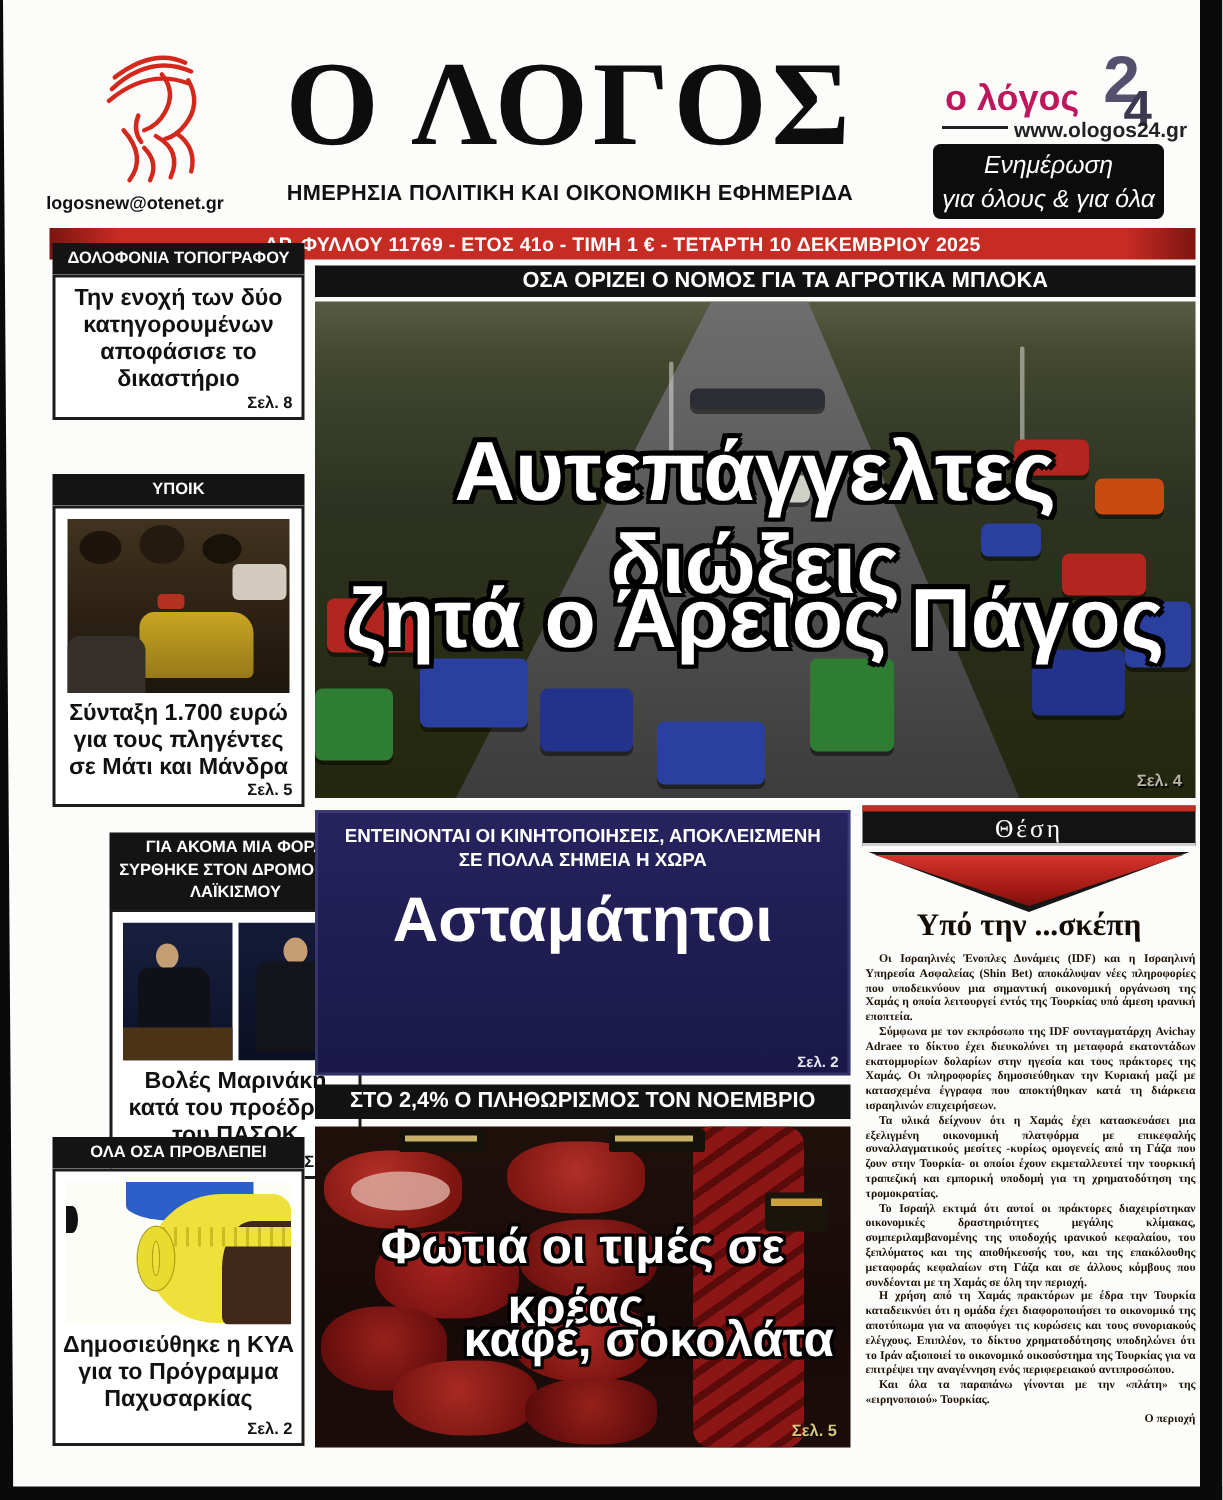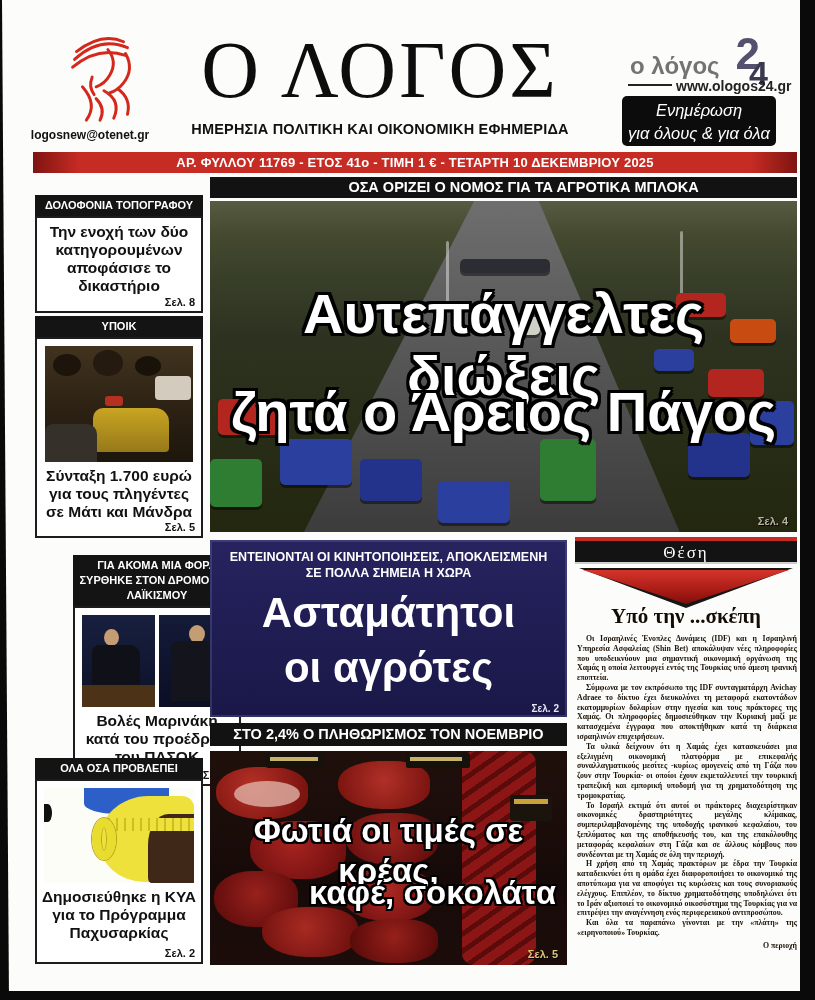--- a/index.html
+++ b/index.html
@@ -11,26 +11,26 @@
   
   .edge-left{left:0;top:0;width:9px;height:1000px;background:#0a0a0a;
              clip-path:polygon(0 0,2px 0,100% 100%,0 100%);}
   .edge-right{left:800px;top:0;width:15px;height:1000px;background:#0a0a0a;}
   .edge-bottom{left:6px;top:991px;width:809px;height:9px;background:#0a0a0a;}
 
   
   .logo-art{left:52px;top:30px;width:100px;height:98px;}
   .masthead-email{left:10px;top:128px;width:160px;text-align:center;font-size:12px;font-weight:bold;}
   .masthead-title{left:180px;top:22px;width:400px;text-align:center;
-    font-family:"Liberation Serif",serif;font-weight:normal;font-size:80px;line-height:96px;
+    font-family:"Liberation Serif",serif;font-weight:bold;font-size:80px;line-height:96px;
     letter-spacing:3px;color:#0d0d0d;}
   .masthead-subtitle{left:180px;top:121px;width:400px;text-align:center;
     font-size:14.5px;font-weight:bold;letter-spacing:.2px;}
   .logo24{left:628px;top:36px;width:150px;height:58px;}
-  .logo24-brand{position:absolute;left:2px;top:16px;font-size:24px;font-weight:bold;color:#737373;}
+  .logo24-brand{position:absolute;left:2px;top:16px;font-size:24px;font-weight:bold;color:#be185d;}
   .logo24-d2{position:absolute;right:18px;top:-4px;font-size:44px;font-weight:bold;color:#54506e;line-height:1;}
   .logo24-d4{position:absolute;right:10px;top:20px;font-size:34px;font-weight:bold;color:#3b3950;line-height:1;}
   .logo24-rule{position:absolute;left:0;top:48px;width:44px;height:2px;background:#222;}
   .logo24-url{position:absolute;left:48px;top:42px;font-size:14px;font-weight:bold;color:#222;}
   .tagline-box{left:622px;top:96px;width:154px;height:50px;background:#0c0c0c;border-radius:5px;
     color:#fff;text-align:center;font-style:italic;font-size:16.5px;line-height:23px;padding-top:3px;}
 
   
   .issue-bar{left:33px;top:152px;width:764px;height:21px;
     background:linear-gradient(90deg,#7e1410 0,#c62b24 6%,#c62b24 94%,#7e1410 100%);
@@ -128,21 +128,21 @@
     <span class="logo24-rule"></span>
     <span class="logo24-url">www.ologos24.gr</span>
   </div>
   <div class="abs tagline-box">
     <div>Ενημέρωση</div>
     <div>για όλους &amp; για όλα</div>
   </div>
 
   <div class="abs issue-bar">ΑΡ. ΦΥΛΛΟΥ 11769 - ΕΤΟΣ 41ο - ΤΙΜΗ 1 € - ΤΕΤΑΡΤΗ 10 ΔΕΚΕΜΒΡΙΟΥ 2025</div>
 
-  <div class="abs sbox" style="top:195px;">
+  <div class="abs sbox" style="top:162px;">
     <div class="kick">ΔΟΛΟΦΟΝΙΑ ΤΟΠΟΓΡΑΦΟΥ</div>
     <div class="body" style="height:97px;">
       <div class="hl">Την ενοχή των δύο κατηγορουμένων αποφάσισε το δικαστήριο</div>
       <div class="pg">Σελ. 8</div>
     </div>
   </div>
 
   <div class="abs sbox" style="top:316px;">
     <div class="kick">ΥΠΟΙΚ</div>
     <div class="body" style="height:201px;">
@@ -220,21 +220,20 @@
     <div class="blob" style="left:228px;top:280px;width:72px;height:42px;background:#2a3f9e;"></div>
     <div class="blob" style="left:330px;top:238px;width:56px;height:62px;background:#2e7d32;"></div>
     <div class="abs outline-head lead-line" style="top:82px;">Αυτεπάγγελτες διώξεις</div>
     <div class="abs outline-head lead-line" style="top:180px;">ζητά ο Άρειος Πάγος</div>
     <div class="photo-pg">Σελ. 4</div>
   </div>
 
   <div class="abs farm-box">
     <div class="farm-kick">ΕΝΤΕΙΝΟΝΤΑΙ ΟΙ ΚΙΝΗΤΟΠΟΙΗΣΕΙΣ, ΑΠΟΚΛΕΙΣΜΕΝΗ ΣΕ ΠΟΛΛΑ ΣΗΜΕΙΑ Η ΧΩΡΑ</div>
     <div class="farm-line" style="margin-top:4px;">Ασταμάτητοι</div>
-    <div class="farm-line">οι αγρότες</div>
     <div class="farm-pg">Σελ. 2</div>
   </div>
 
   <div class="abs inflation-bar">ΣΤΟ 2,4% Ο ΠΛΗΘΩΡΙΣΜΟΣ ΤΟΝ ΝΟΕΜΒΡΙΟ</div>
 
   <div class="abs meat-photo">
     <div class="meat" style="left:6px;top:16px;width:92px;height:52px;background:radial-gradient(circle at 40% 35%,#b43026,#7c1410 80%);"></div>
     <div class="meat" style="left:24px;top:30px;width:66px;height:26px;background:#e0b2a6;opacity:.8;border-radius:50%;"></div>
     <div class="meat" style="left:40px;top:70px;width:96px;height:58px;background:radial-gradient(circle at 45% 35%,#a82420,#6e0f0f 85%);"></div>
     <div class="meat" style="left:4px;top:120px;width:84px;height:56px;background:radial-gradient(circle at 50% 40%,#98211c,#5f0c0c 85%);"></div>

